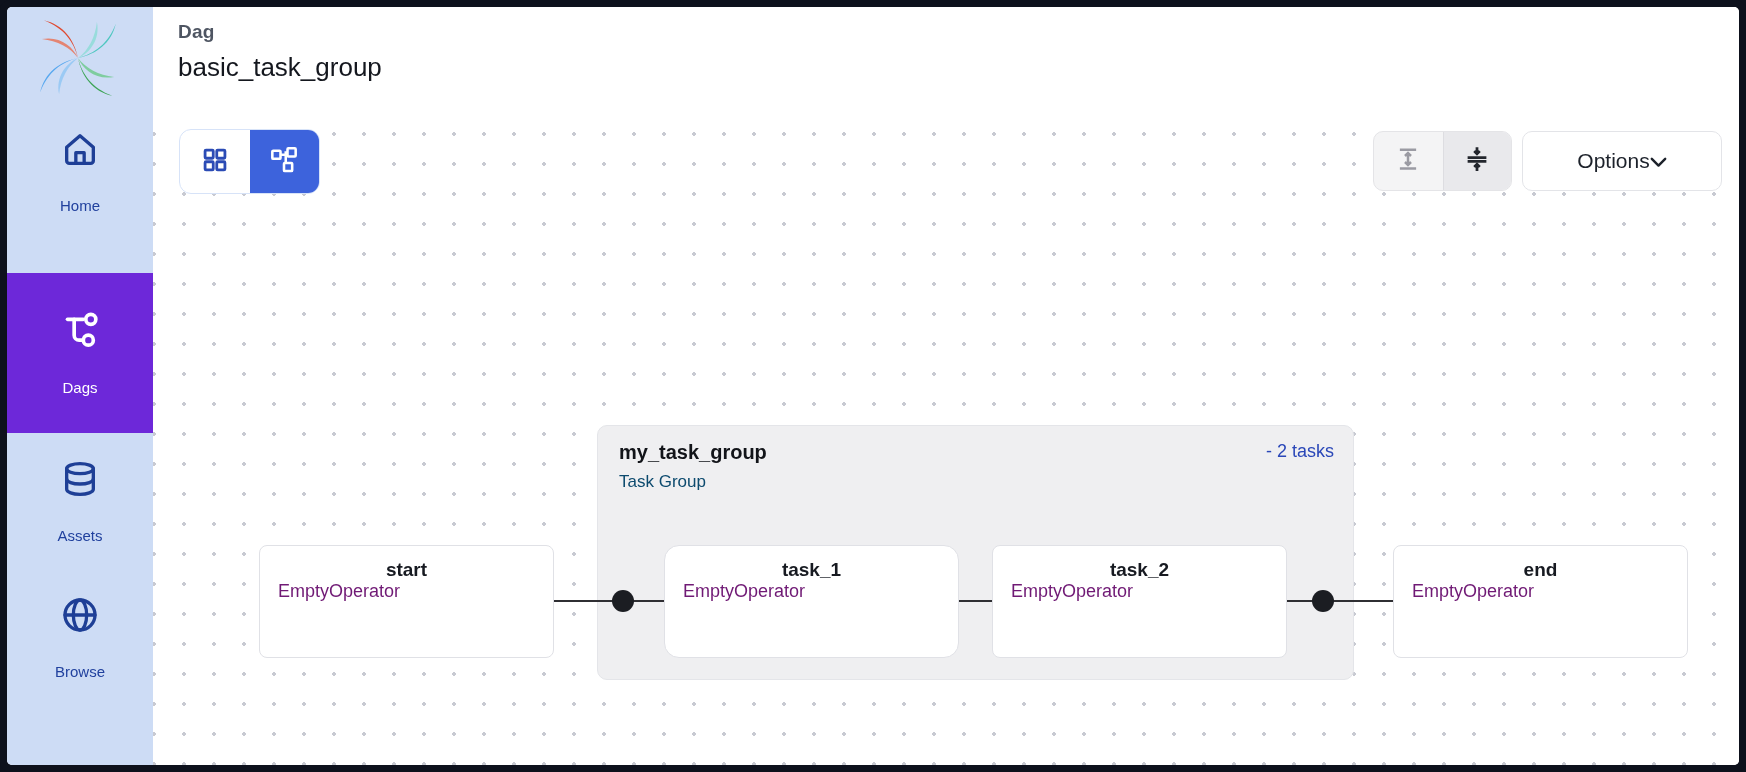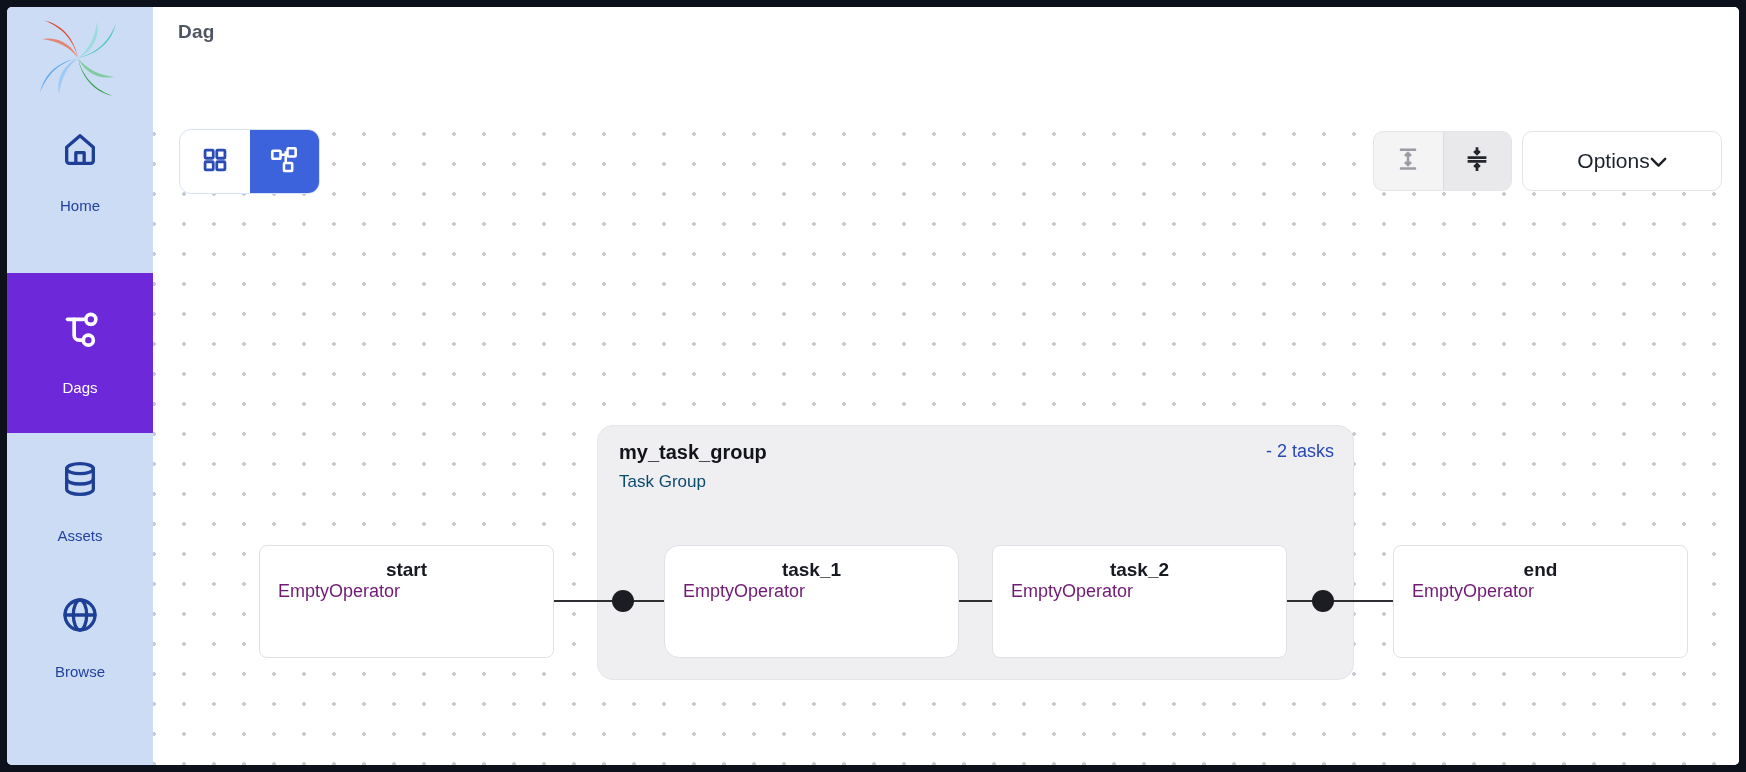--- a/index.html
+++ b/index.html
@@ -69,21 +69,21 @@
     position: absolute; left: 1369px; top: 124px; z-index: 10;
     width: 200px; height: 60px;
     background: #ffffff; border: 1px solid #e3e4e8; border-radius: 10px;
     display: flex; align-items: center; justify-content: center; gap: 0;
     font-size: 21px; color: #1d222b; cursor: pointer;
   }
 
   
   .task-group-box {
     position: absolute; left: 444px; top: 418px; width: 757px; height: 255px;
-    background: #efeff1; border: 1px solid #e4e5e9; border-radius: 16px; z-index: 1;
+    background: #efeff1; border: 1px solid #e4e5e9; border-radius: 10px; z-index: 1;
   }
   .tg-title { position: absolute; left: 21px; top: 15px; font-size: 20px; font-weight: 700; color: #121419; }
   .tg-subtitle { position: absolute; left: 21px; top: 46px; font-size: 17px; color: #0c4a6e; }
   .tg-badge { position: absolute; right: 19px; top: 15px; font-size: 18px; font-weight: 500; color: #2a47b8; cursor: pointer; }
 
   .edges { position: absolute; left: 0; top: 0; width: 100%; height: 100%; z-index: 2; pointer-events: none; }
 
   .node {
     position: absolute; top: 538px; width: 295px; height: 113px;
     background: #ffffff; border: 1.5px solid #e0e1e6; border-radius: 8px;
@@ -168,20 +168,21 @@
             </svg>
         </span>
         <span class="nav-label">Browse</span>
       </div>
     </nav>
 
     <div class="main">
 
       <div class="page-header">
         <div class="eyebrow">Dag</div>
+        <div class="dag-title">basic_task_group</div>
       </div>
 
       <div class="canvas"></div>
 
       <div class="view-toggle">
         <div class="seg">
           <span>
             <svg viewBox="0 0 24 24" width="28" height="28" fill="none" stroke="#2b4bb5" stroke-width="2.4">
               <rect x="3.5" y="3.5" width="7" height="7" rx="0.8"></rect>
               <rect x="13.5" y="3.5" width="7" height="7" rx="0.8"></rect>

